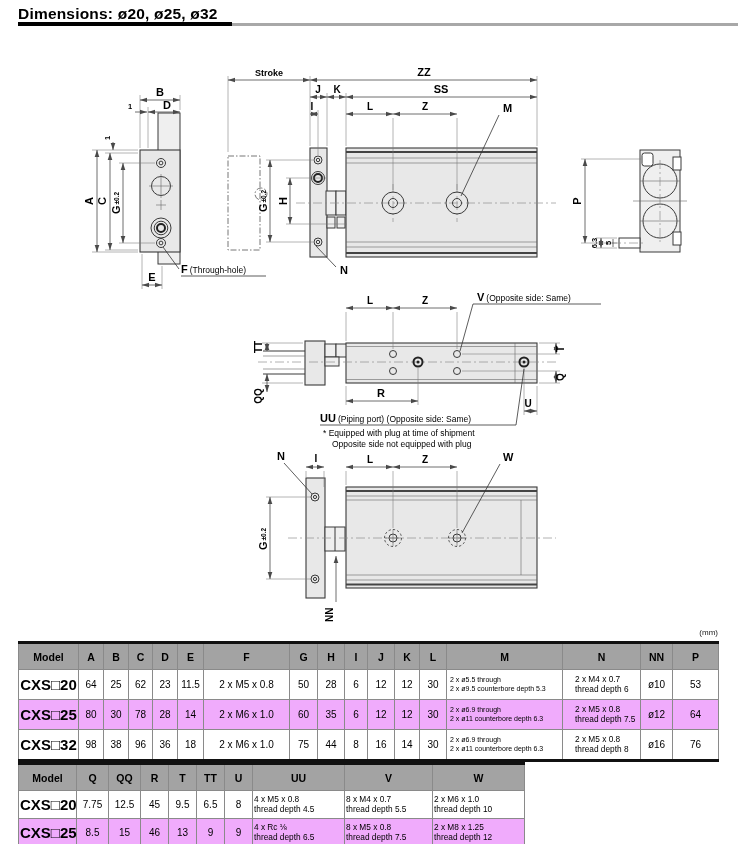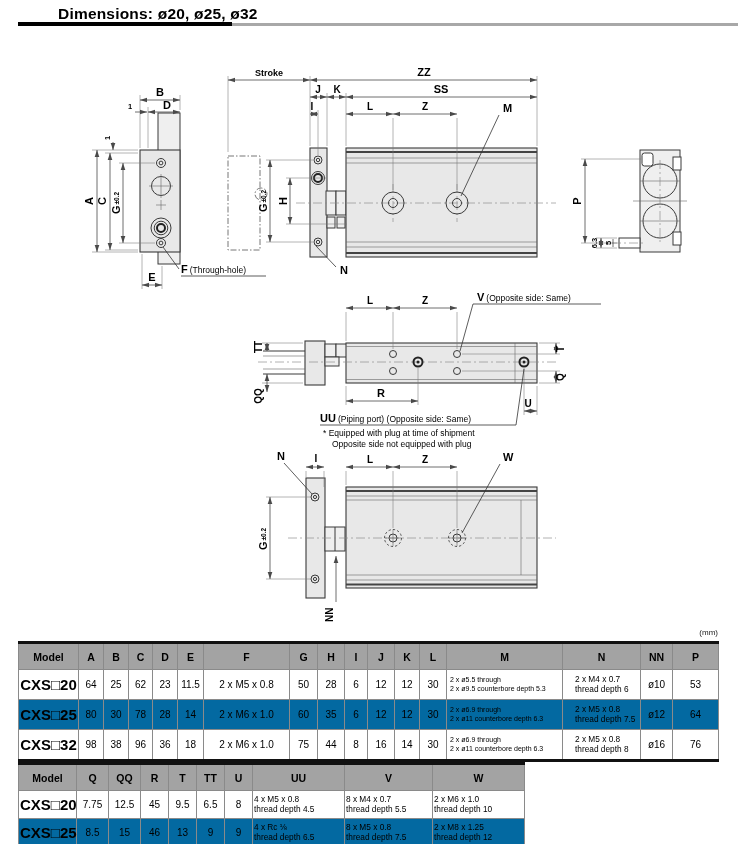--- a/index.html
+++ b/index.html
@@ -1,18 +1,18 @@
 <!DOCTYPE html>
 <html><head>
 <meta charset="utf-8">
 <style>
   html,body{margin:0;padding:0;}
   body{width:740px;height:844px;position:relative;background:#fff;overflow:hidden;
        font-family:"Liberation Sans",sans-serif;color:#000;}
-  .title{position:absolute;left:18px;top:5px;font-size:15.5px;font-weight:bold;letter-spacing:.2px;margin-left:40px;}
+  .title{position:absolute;left:18px;top:5px;font-size:15.5px;font-weight:bold;letter-spacing:.2px;}
   .rule-black{position:absolute;left:18px;top:22px;width:214px;height:4px;background:#000;}
   .rule-gray{position:absolute;left:232px;top:23px;width:506px;height:3px;background:#a8a8a8;}
   svg.draw{position:absolute;left:0;top:0;}
   
   .part{fill:#e8e8e8;stroke:#3a3a3a;stroke-width:1.1;}
   .part2{fill:#efefef;stroke:#3a3a3a;stroke-width:1;}
   .wht{fill:#fff;stroke:#3a3a3a;stroke-width:1;}
   .edge{stroke:#3a3a3a;stroke-width:1;fill:none;}
   .edgeb{stroke:#444;stroke-width:1.8;fill:none;}
   .thin{stroke:#666;stroke-width:.6;fill:none;}
@@ -34,21 +34,21 @@
   
   table{border-collapse:collapse;table-layout:fixed;background:#fff;
         border-left:1.5px solid #2a2a2a;border-right:1.5px solid #2a2a2a;
         border-top:3px solid #111;border-bottom:3px solid #111;}
   #t1{position:absolute;left:18px;top:641px;width:700px;}
   #t2{position:absolute;left:18px;top:762px;width:506px;}
   th,td{border:1px solid #8a8a8a;text-align:center;vertical-align:middle;padding:0 1px;}
   th{background:#a3a3a3;font-size:10.5px;font-weight:bold;height:25px;}
   #t1 td{height:29px;}
   #t2 td{height:27px;}
-  tr.alt td{background:#0369a1;}
+  tr.alt td{background:#f0abfc;}
   .model{font-weight:bold;font-size:15px;}
   .num{font-size:10px;}
   .ml{font-size:7px;line-height:1.15;text-align:left;padding-left:3px;}
   .nl{font-size:8.3px;line-height:1.12;text-align:left;padding-left:12px;}
   .uv{font-size:8.3px;line-height:1.15;text-align:left;}
   .mm{position:absolute;left:618px;top:628px;width:100px;text-align:right;font-size:8px;color:#222;}
 </style>
 </head>
 <body>
 

